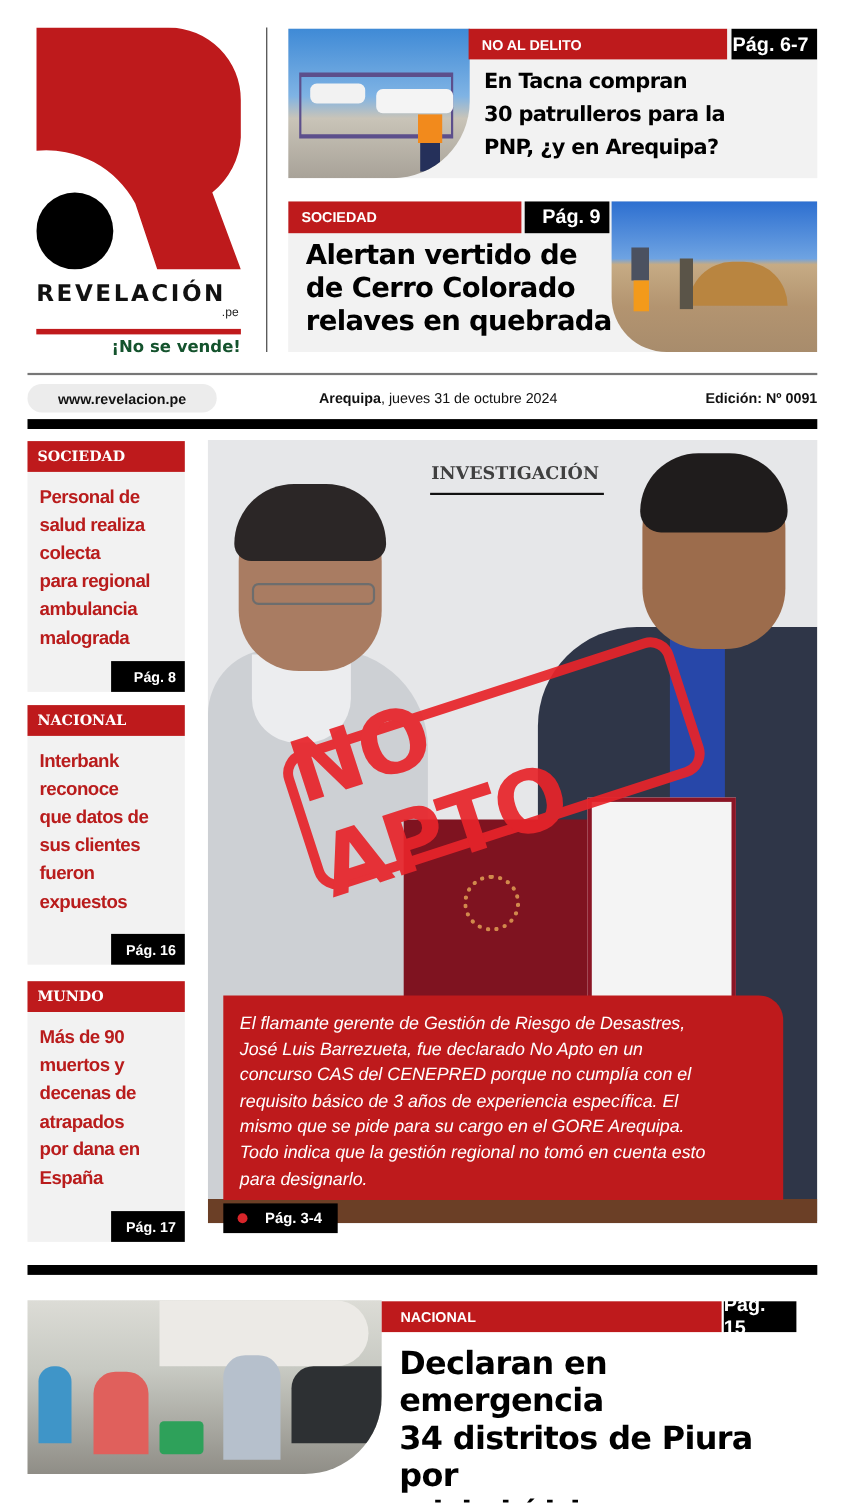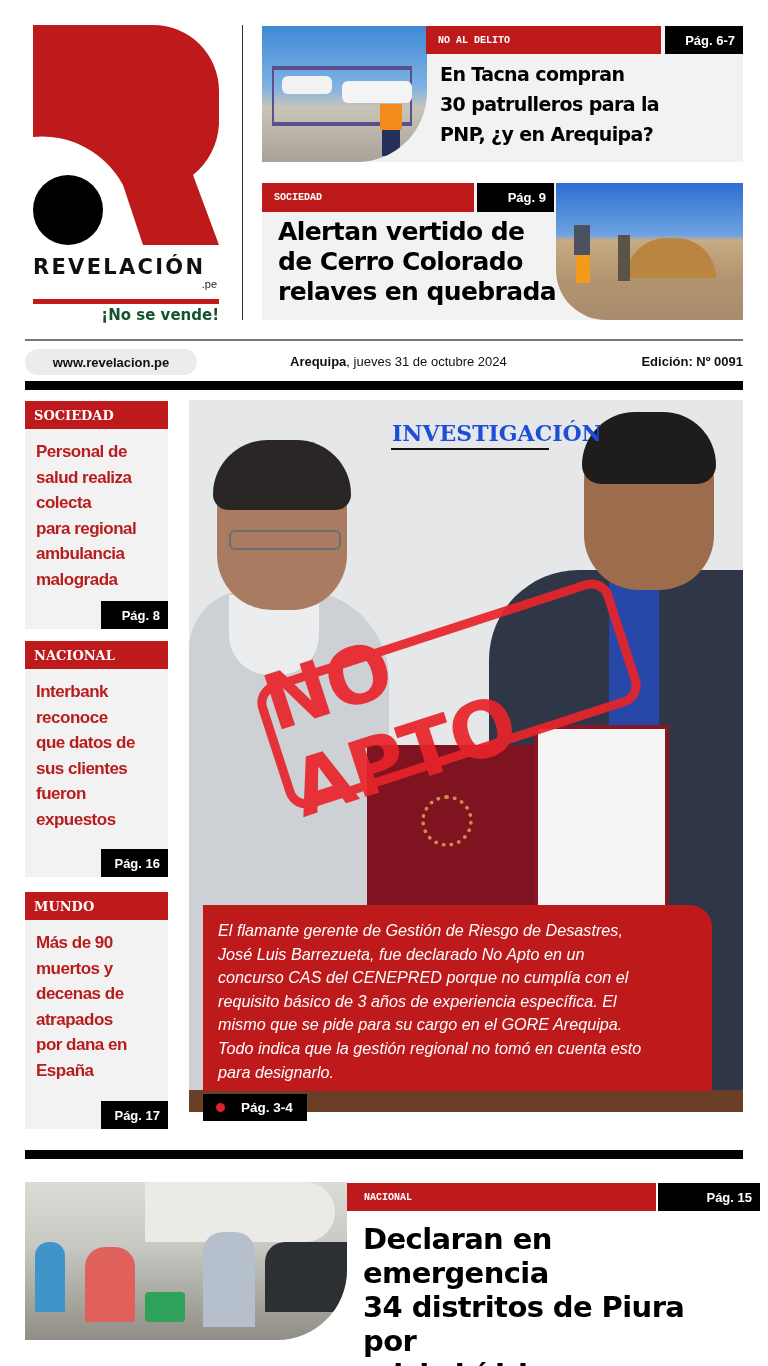--- a/index.html
+++ b/index.html
@@ -13,53 +13,53 @@
   .logo-r { left:0; top:0; width:186px; height:220px; }
   .logo-word { left:0; top:230px; width:186px; font-family:"DejaVu Sans", sans-serif; font-weight:bold; font-size:21px; letter-spacing:2.3px; color:#111; white-space:nowrap; }
   .logo-pe { right:2px; top:253px; font-size:11px; color:#222;margin-left:12px; }
   .logo-bar { left:0; top:274px; width:186px; height:5px; background:#c01a1c; }
   .logo-tag { right:0; top:281px; font-weight:bold; font-size:15px; color:#14532d; font-family:"DejaVu Sans", sans-serif; }
 
   .vrule { left:242px; top:25px; width:1px; height:295px; background:#333; }
 
   
   .top-card { background:#f2f2f2; overflow:hidden; }
-  .tag-red { background:#be1a1c; color:#fff; font-family:Liberation Mono, monospace; font-weight:bold; font-size:10px; padding-left:12px; display:flex; align-items:center; }
-  .tag-black { background:#000; color:#fff; font-weight:bold; font-size:13px; display:flex; align-items:center; justify-content:flex-end; padding-right:8px; }
+  .tag-red { background:#be1a1c; color:#fff; font-family:Liberation Sans, sans-serif; font-weight:bold; font-size:13px; padding-left:12px; display:flex; align-items:center; }
+  .tag-black { background:#000; color:#fff; font-weight:bold; font-size:18px; display:flex; align-items:center; justify-content:flex-end; padding-right:8px; }
   .headline { font-family:"DejaVu Sans", sans-serif; font-weight:bold; color:#000; letter-spacing:-0.6px; }
 
   
   .photo { overflow:hidden; }
 
   .hrule-gray { left:25px; top:339px; width:718px; height:2px; background:#777; }
   .url-pill { left:25px; top:349px; width:172px; height:26px; border-radius:13px; background:#ececec; font-weight:bold; font-size:13px; display:flex; align-items:center; justify-content:center; color:#111; }
   .dateline { left:290px; top:354px; font-size:13px; color:#111; }
   .edition { right:25px; top:354px; font-weight:bold; font-size:13px; color:#111; }
   .hrule-black { left:25px; top:381px; width:718px; height:9px; background:#000; }
 
   
   .side-card { left:25px; width:143px; background:#f2f2f2; }
   .side-tag { position:absolute; left:0; top:0; width:143px; height:28px; background:#be1a1c; color:#fff; font-family:"DejaVu Serif", serif; font-weight:bold; font-size:13px; padding-left:9px; display:flex; align-items:center; }
   .side-title { position:absolute; left:11px; top:38px; width:132px; font-family:Liberation Sans, sans-serif; font-weight:bold; font-size:17px; line-height:25.5px; letter-spacing:-0.5px; color:#b91c1c; }
   .side-page { position:absolute; right:0; width:67px; height:28px; background:#000; color:#fff; font-weight:bold; font-size:13px; display:flex; align-items:center; justify-content:flex-end; padding-right:8px; }
 
   
   .main-photo { left:189px; top:400px; width:554px; height:712px; background:#e6e7e9; overflow:hidden; }
-  .invest { left:392px; top:420px; font-family:"DejaVu Serif", serif; font-weight:bold; font-size:22px; color:#1d4ed8; }
+  .invest { left:392px; top:420px; font-family:"DejaVu Serif", serif; font-weight:bold; font-size:16px; color:#404040; }
   .invest-line { left:391px; top:448px; width:158px; height:2px; background:#111; }
   .stamp { left:263px; top:628px; width:372px; height:132px; border:9px solid #e8242a; border-radius:22px; transform:rotate(-18deg); display:flex; align-items:center; justify-content:center; color:#e8242a; font-family:"DejaVu Sans", sans-serif; font-weight:bold; font-size:78px; letter-spacing:-2px; opacity:0.92; }
   .caption { left:203px; top:905px; width:509px; height:186px; background:#be1a1c; border-radius:0 22px 0 0; color:#fff; font-style:italic; font-size:16.2px; line-height:23.6px; padding:14px 12px 0 15px; }
   .main-page { left:203px; top:1094px; width:104px; height:27px; background:#000; color:#fff; font-weight:bold; font-size:13.5px; display:flex; align-items:center; padding-left:38px;text-align:right; }
   .main-page-dot { position:absolute; left:13px; top:9px; width:9px; height:9px; border-radius:50%; background:#d8252a; }
 
   .hrule-black2 { left:25px; top:1150px; width:718px; height:9px; background:#000; }
 
   
   .bottom-tag { left:347px; top:1183px; width:309px; height:28px; }
-  .bottom-page { left:658px; top:1183px; width:102px; height:28px; }
+  .bottom-page { left:658px; top:1183px; width:66px; height:28px; }
   .bottom-head { left:363px; top:1222px; width:380px; font-size:29px; line-height:34px; }
 </style>
 </head>
 <body>
 
 <div class="abs logo">
   <svg class="abs logo-r" viewBox="0 0 186 220" width="186" height="220">
     <path d="M0 0 H120 A66 66 0 0 1 186 66 V100 A70 70 0 0 1 160 150 L186 220 H110 L90 160 A92 92 0 0 0 0 112 Z" fill="#be1a1c"></path>
     <circle cx="35" cy="185" r="35" fill="#000"></circle>
   </svg>

